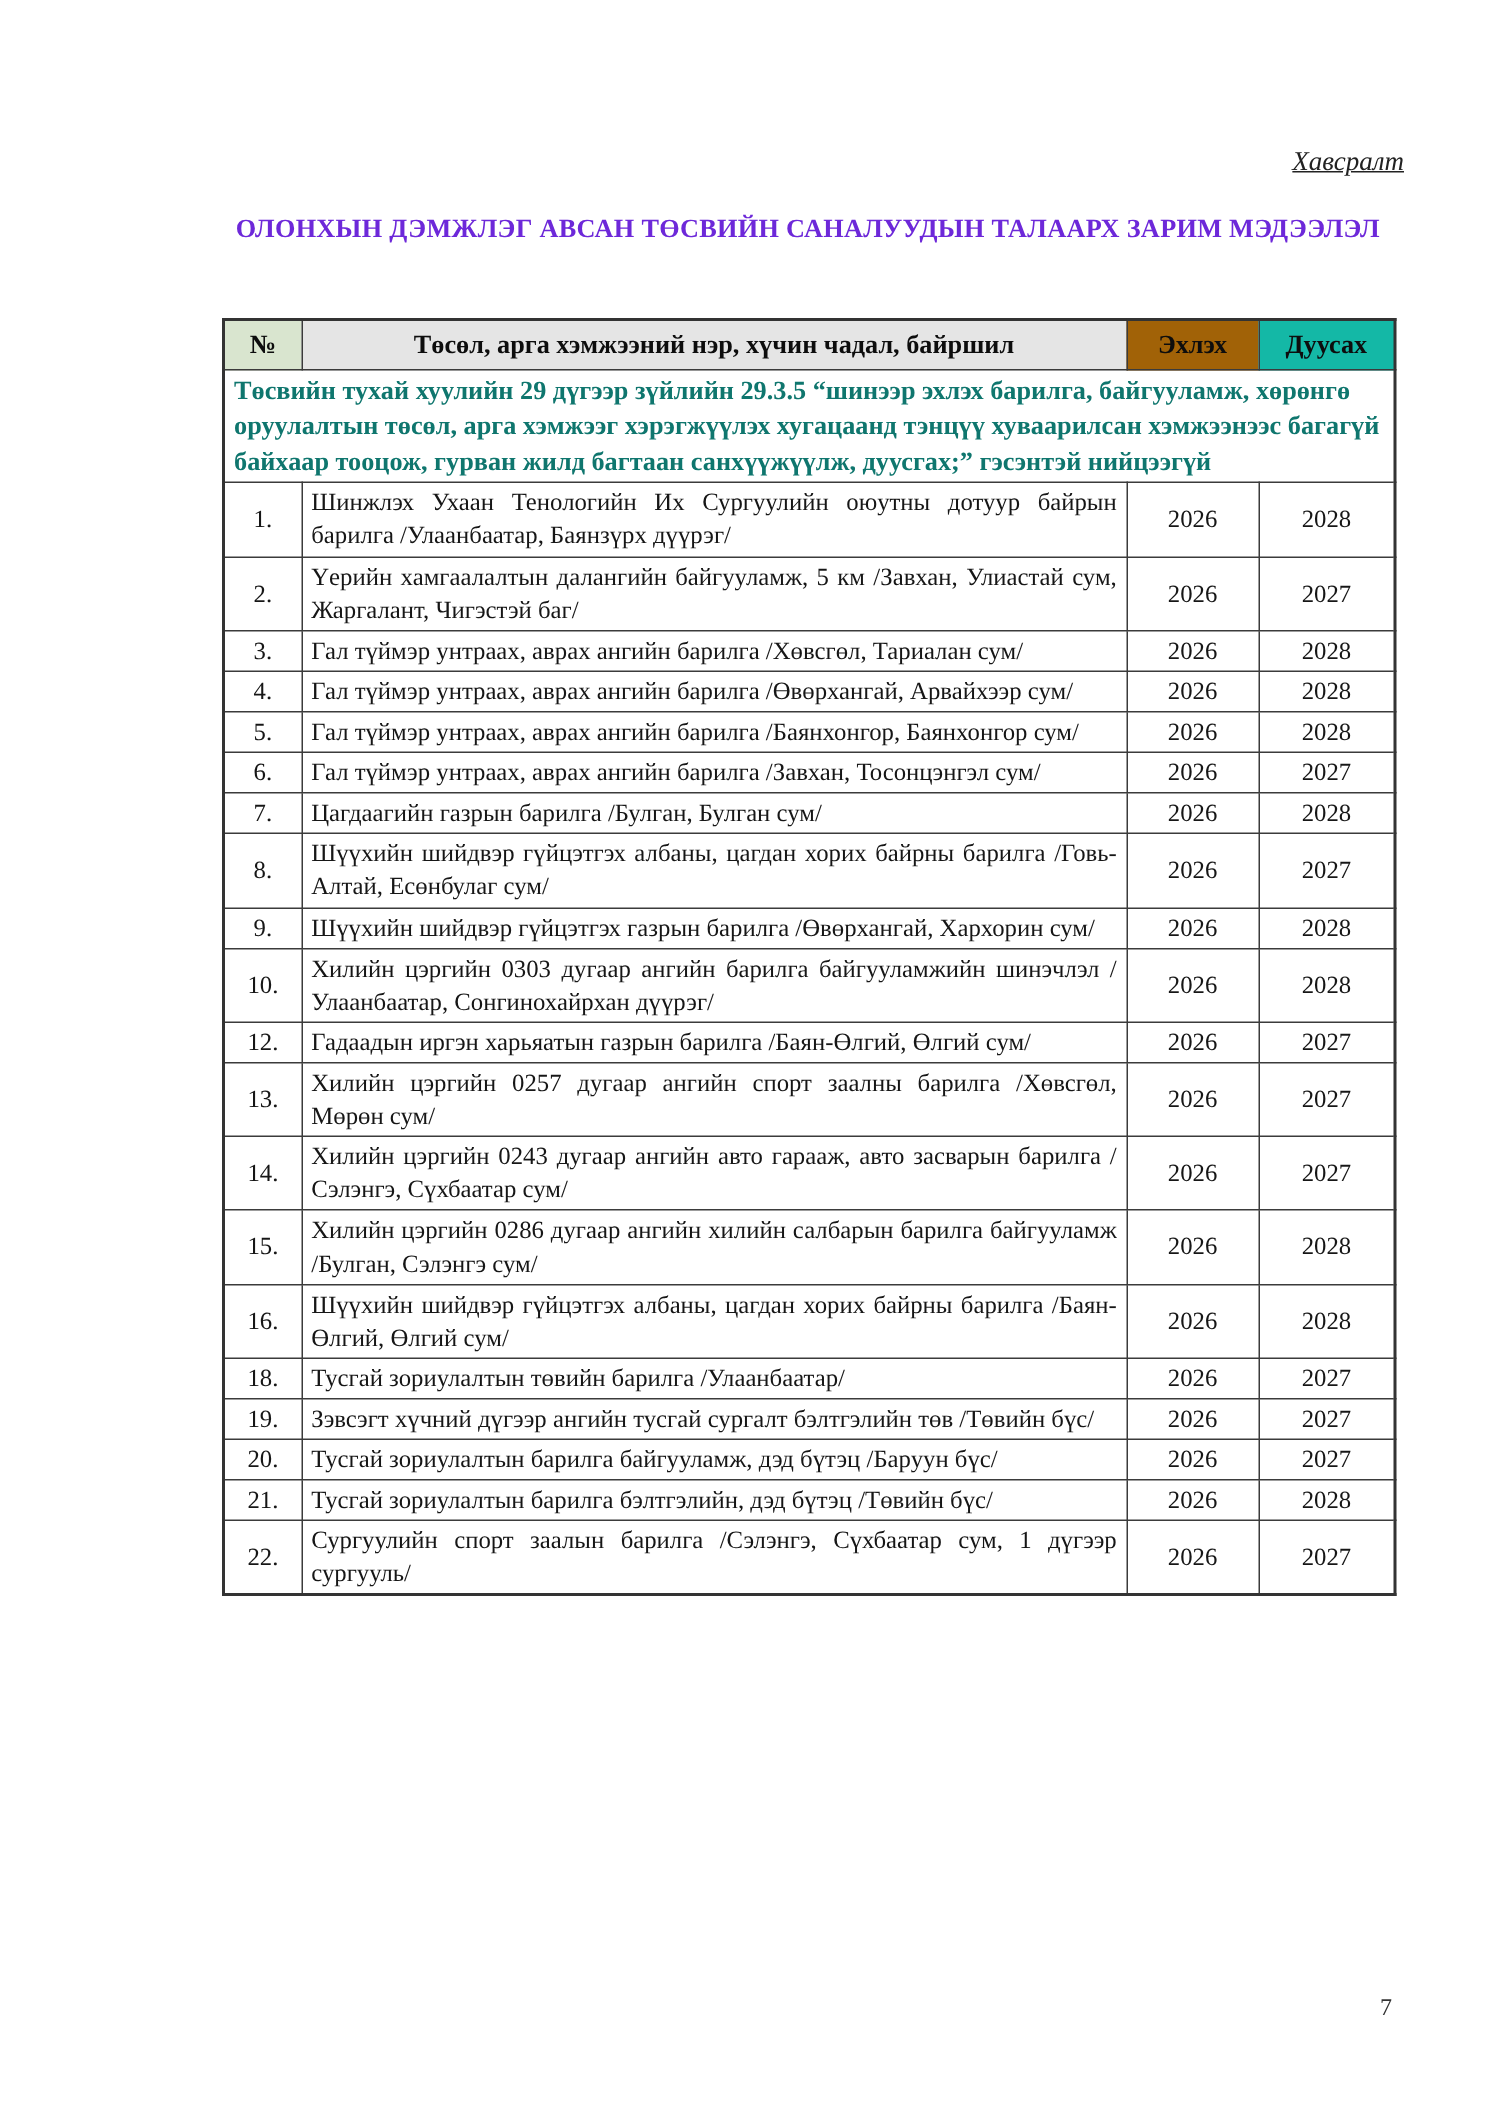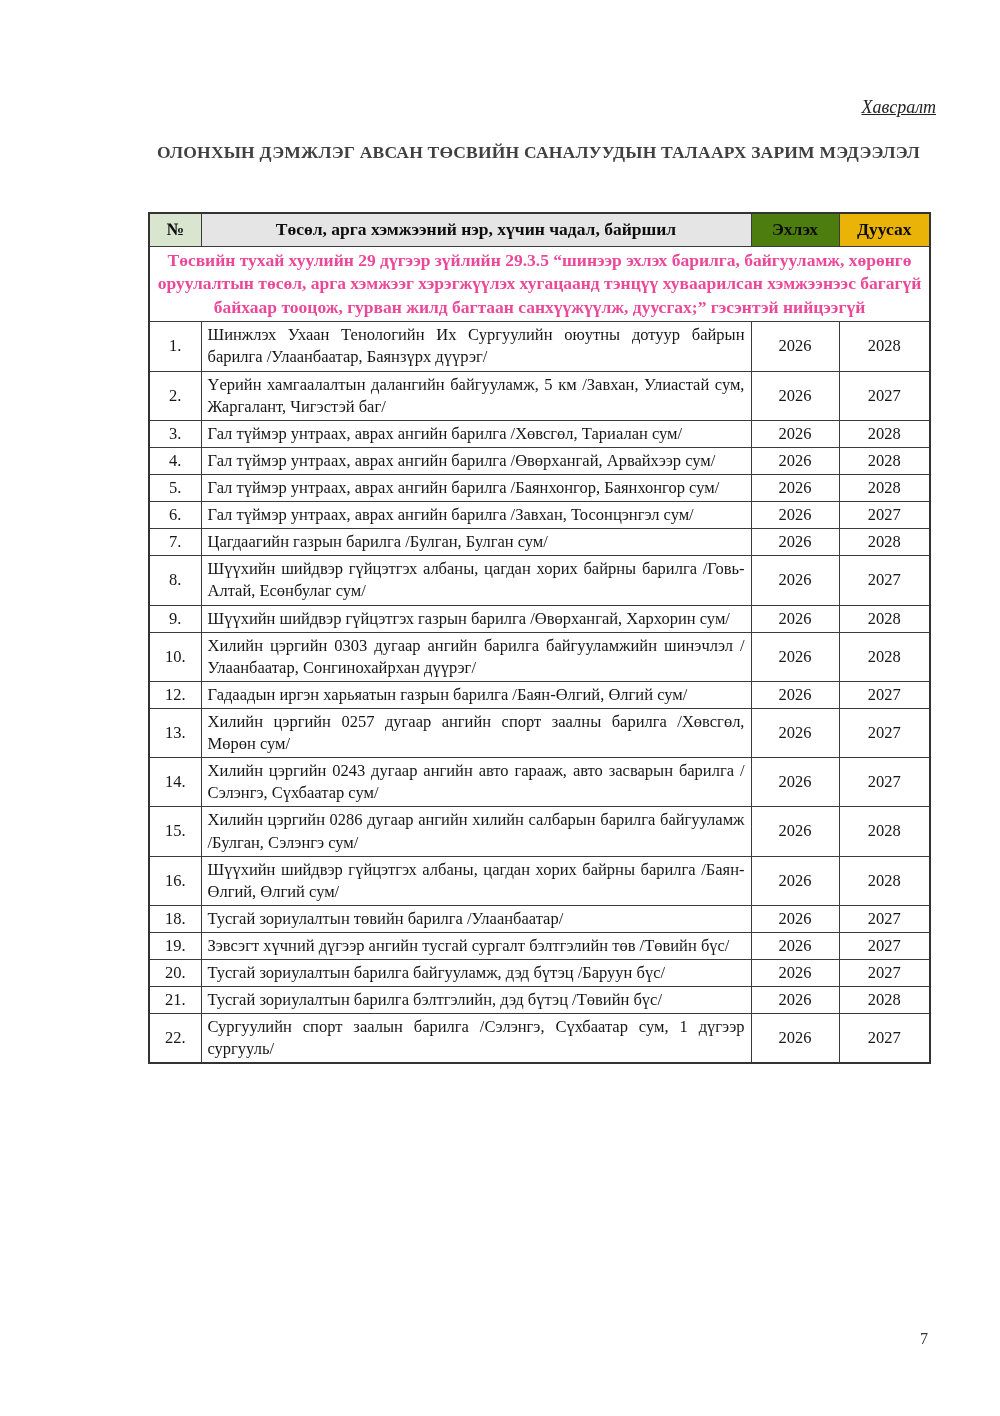--- a/index.html
+++ b/index.html
@@ -22,21 +22,21 @@
   }
 
   .doc-title {
     position: absolute;
     top: 138px; left: 148px; width: 781px;
     text-align: center;
     font-weight: bold;
     font-size: 17.5px;
     line-height: 1.62;
     letter-spacing: 0.2px;
-    color: #404040;
+    color: #6d28d9;
   }
 
   table.projects {
     position: absolute;
     top: 212px; left: 148px;
     width: 781px;
     border-collapse: collapse;
     table-layout: fixed;
     font-size: 16.5px;
     color: #161616;
@@ -57,25 +57,25 @@
   tr.head-row th {
     font-size: 17.5px;
     font-weight: bold;
     text-align: center;
     height: 28px;
     color: #0d0d0d;
   }
 
   td.note-cell {
     font-weight: bold;
-    text-align: center;
+    text-align: left;
     font-size: 17.5px;
     line-height: 1.42;
     padding: 6px 10px;
-    color: #ec4899;
+    color: #0f766e;
   }
 
   td.num  { text-align: center; vertical-align: top; padding-top: 4px; }
   td.name { text-align: justify; padding: 4px 6px 4px 12px; }
   td.year { text-align: center; }
 
   .page-number {
     position: absolute;
     top: 1330px; right: 72px;
     font-size: 16px;
@@ -95,22 +95,22 @@
     <colgroup>
       <col class="c-num">
         <col class="c-name">
         <col class="c-start">
         <col class="c-end">
     </colgroup>
     <thead>
       <tr class="head-row">
         <th style="background: rgb(217, 229, 207);">№</th>
         <th style="background: #e5e5e5;">Төсөл, арга хэмжээний нэр, хүчин чадал, байршил</th>
-        <th style="background: #4d7c0f;">Эхлэх</th>
-        <th style="background: #eab308; margin-left: 15px;">Дуусах</th>
+        <th style="background: #a16207;">Эхлэх</th>
+        <th style="background: #14b8a6; margin-left: 15px;">Дуусах</th>
       </tr>
     </thead>
     <tbody>
       <tr>
         <td class="note-cell" colspan="4">Төсвийн тухай хуулийн 29 дүгээр зүйлийн 29.3.5 “шинээр эхлэх барилга, байгууламж, хөрөнгө оруулалтын төсөл, арга хэмжээг хэрэгжүүлэх хугацаанд тэнцүү хуваарилсан хэмжээнээс багагүй байхаар тооцож, гурван жилд багтаан санхүүжүүлж, дуусгах;” гэсэнтэй нийцээгүй</td>
       </tr>
     <tr>
           <td class="num">1.</td>
           <td class="name">Шинжлэх Ухаан Тенологийн Их Сургуулийн оюутны дотуур байрын барилга /Улаанбаатар, Баянзүрх дүүрэг/</td>
           <td class="year">2026</td>

